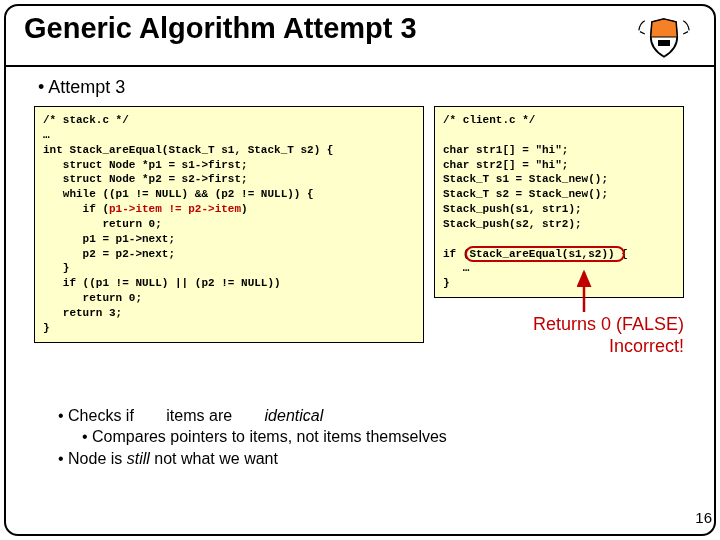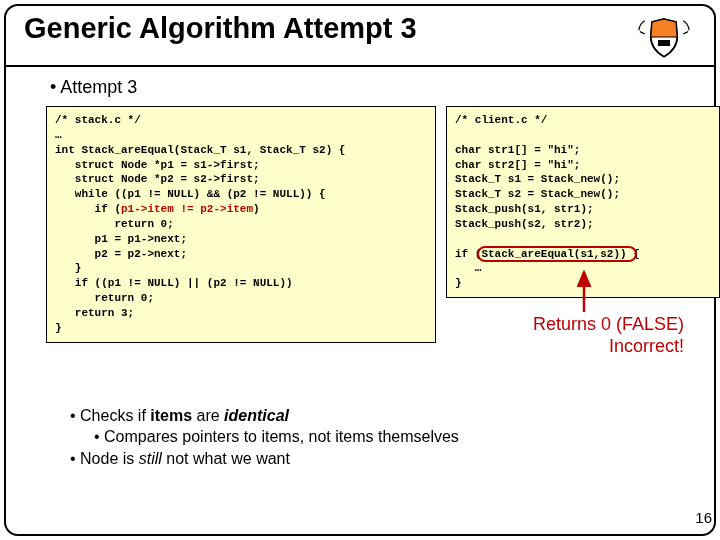--- a/index.html
+++ b/index.html
@@ -28,21 +28,21 @@
   }
   .crest {
     position: absolute;
     top: 10px;
     right: 20px;
     width: 60px;
     height: 48px;
   }
   .crest svg { width: 100%; height: 100%; }
   .content {
-    padding: 10px 24px 0 40px;
+    padding: 10px 24px 0 28px;
   }
   .bullet-top {
     font-size: 18px;
     margin-left: 4px;
     margin-bottom: 8px;
   }
   .bullet-top::before { content: "• "; }
   .code-row {
     display: flex;
     gap: 10px;
@@ -53,21 +53,21 @@
     border: 1.5px solid #000;
     padding: 6px 8px;
     font-family: "Courier New", monospace;
     font-size: 11px;
     font-weight: bold;
     line-height: 1.35;
     white-space: pre;
     color: #000;
   }
   .code-left { flex: 0 0 auto; width: 390px; }
-  .code-right { flex: 0 0 auto; width: 274px; position: relative; }
+  .code-right { flex: 0 0 auto; width: 250px; position: relative; }
   .hl-red { color: #c00000; }
   .callout-box {
     position: absolute;
     right: 30px;
     top: 308px;
     color: #c00000;
     font-size: 18px;
     line-height: 1.2;
     text-align: right;
   }
@@ -93,21 +93,21 @@
   .bottom-bullets li { list-style: none; }
   .bottom-bullets li::before { content: "•  "; }
   .page-num {
     position: absolute;
     right: 2px;
     bottom: 8px;
     font-size: 15px;
     color: #000;
     margin-left: 32px;
   }
-  b { font-weight: bold; }
+  b { font-weight: normal; margin-left: 28px; }
   i { font-style: italic; }
 </style>
 </head>
 <body>
 
 <div class="slide-frame">
 
   <div class="title-area">
     <div class="title">Generic Algorithm Attempt 3</div>
   </div>

